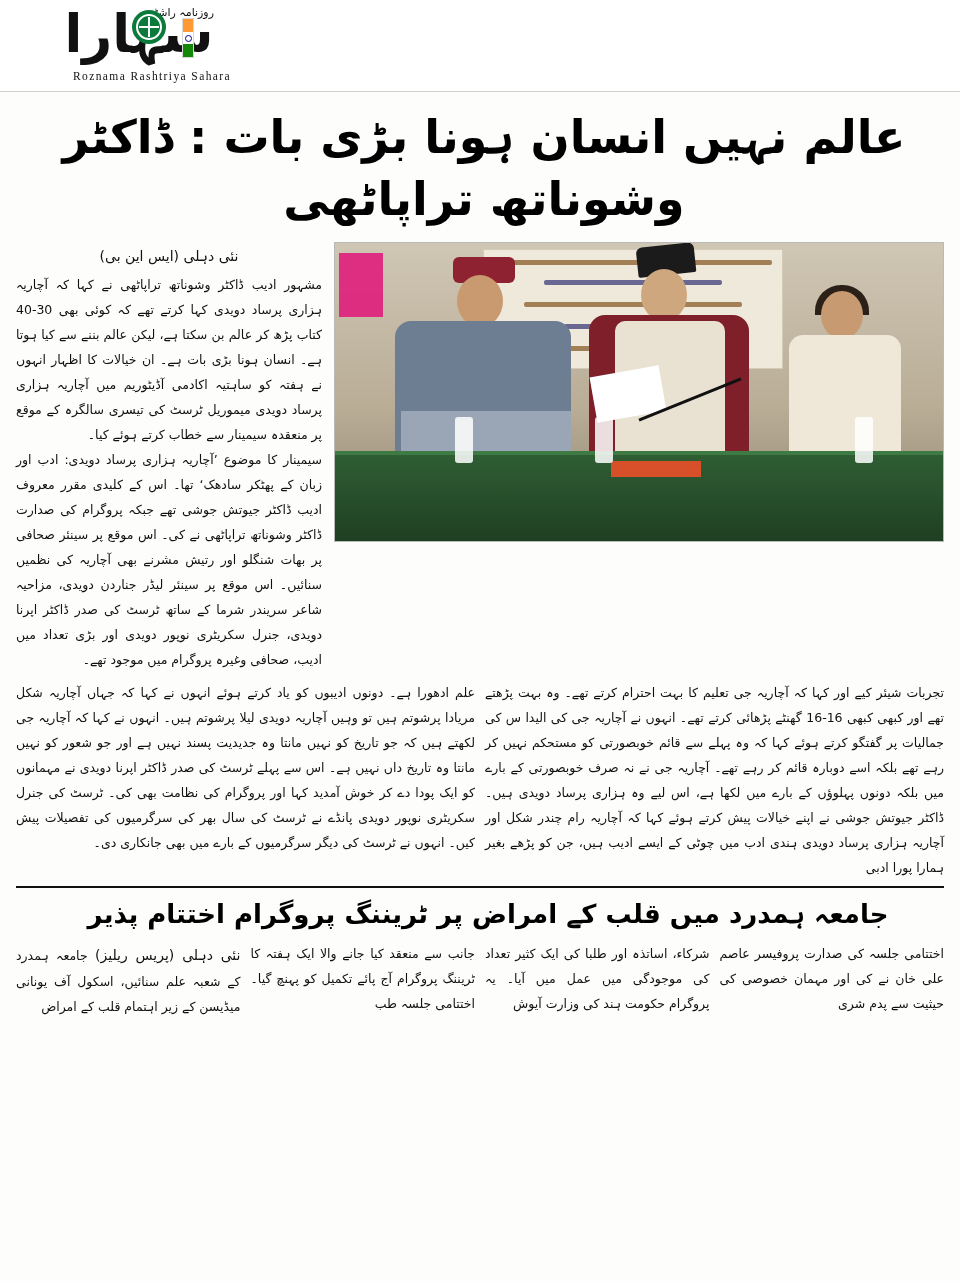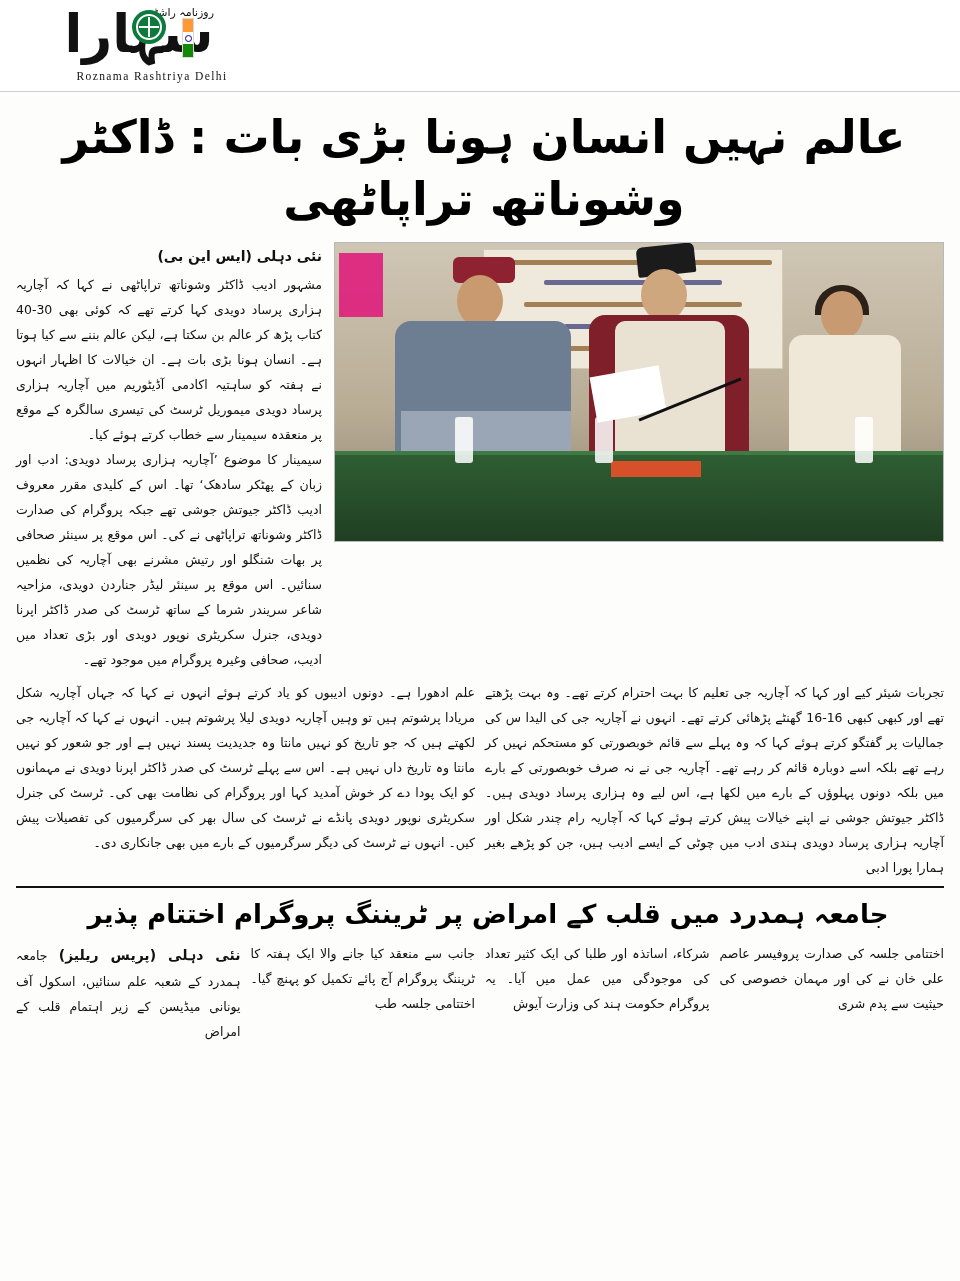--- a/index.html
+++ b/index.html
@@ -182,23 +182,23 @@
   .text-col { flex: 1; }
   .urdu {
     direction: rtl;
     font-family: "DejaVu Sans", sans-serif;
     font-size: 12.5px;
     line-height: 2.0;
     text-align: justify;
     color: #111;
   }
   .dateline {
-    font-weight: bold;
+    font-weight: normal;
     font-size: 14px;
-    text-align: right;
+    text-align: center;
     direction: rtl;
     margin-bottom: 2px;
   }
   .cols4 {
     direction: rtl;
     display: flex;
     gap: 10px;
     padding: 8px 16px 4px 16px;
   }
   .cols4 .col {
@@ -234,21 +234,21 @@
   <div class="masthead">
     <div class="logo-wrap">
       <div class="logo-small-urdu">روزنامہ راشٹریہ</div>
       <div class="logo-urdu">سہارا</div>
       <div class="logo-emblem">
           <div class="spokes"></div>
         </div>
       <div class="flag">
           <div class="chakra"></div>
         </div>
-      <div class="logo-roman">Roznama Rashtriya Delhi</div>
+      <div class="logo-roman">Roznama Rashtriya Sahara</div>
     </div>
   </div>
 
   <div class="headline">عالم نہیں انسان ہونا بڑی بات : ڈاکٹر وشوناتھ تراپاٹھی</div>
 
   <div class="story1">
     <div class="photo-col">
       <div class="photo">
         <div class="ph-wall"></div>
         <div class="ph-banner">

